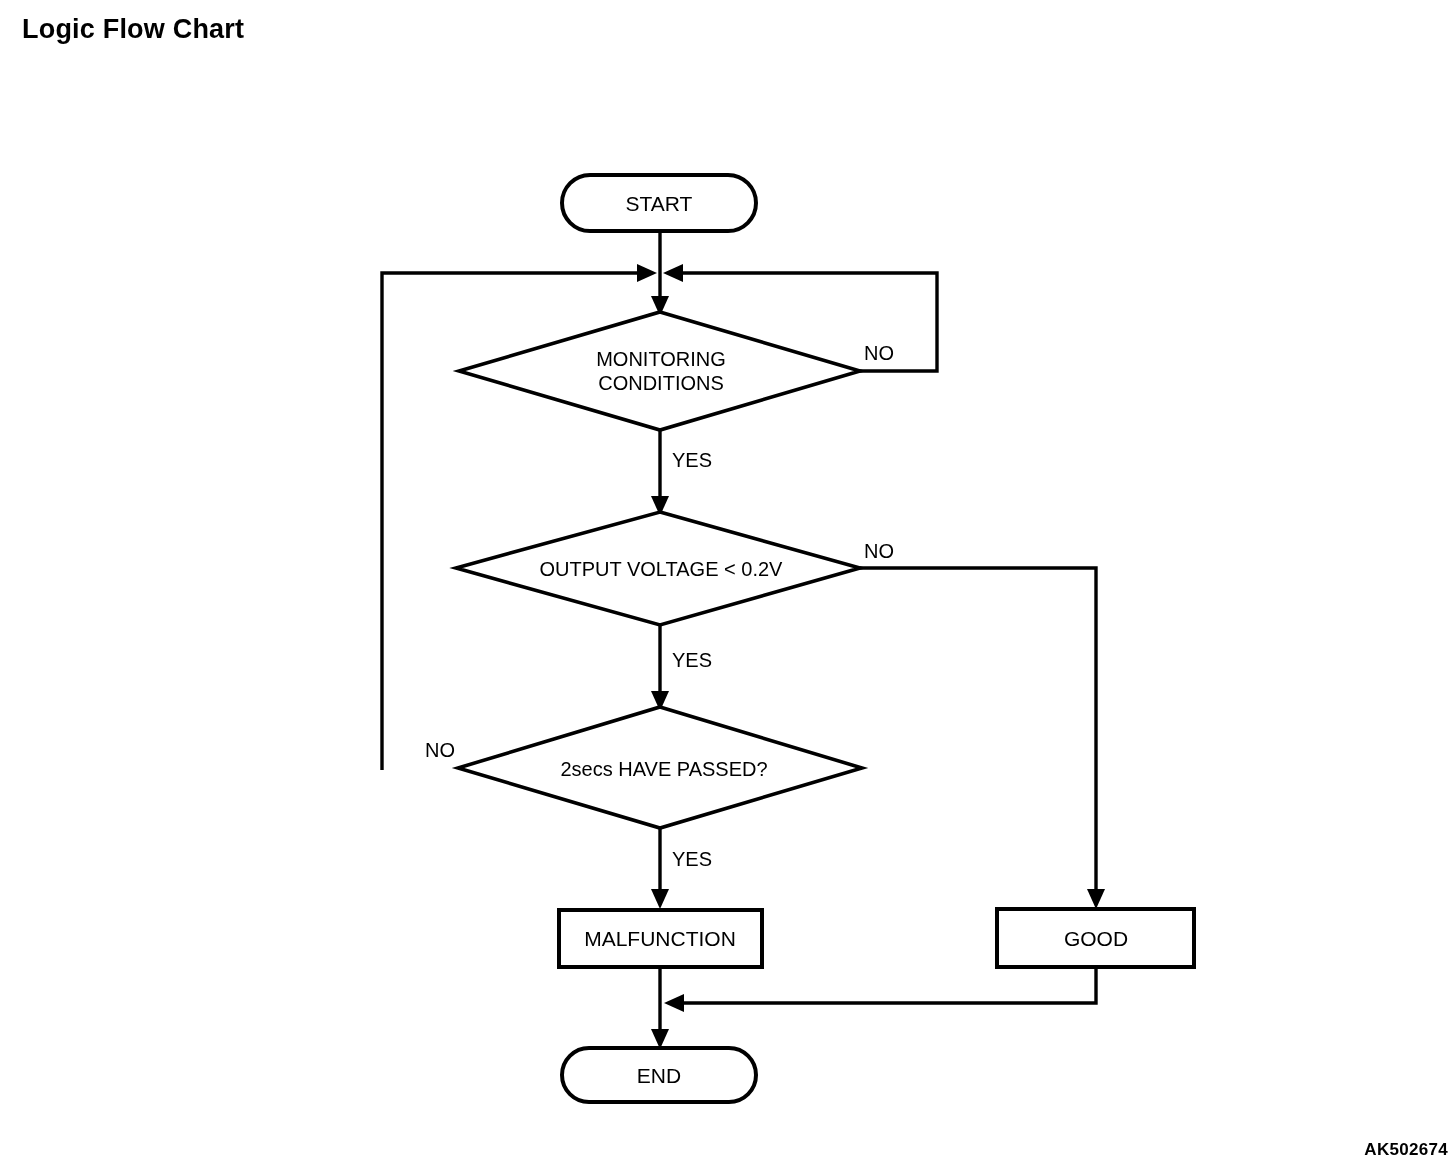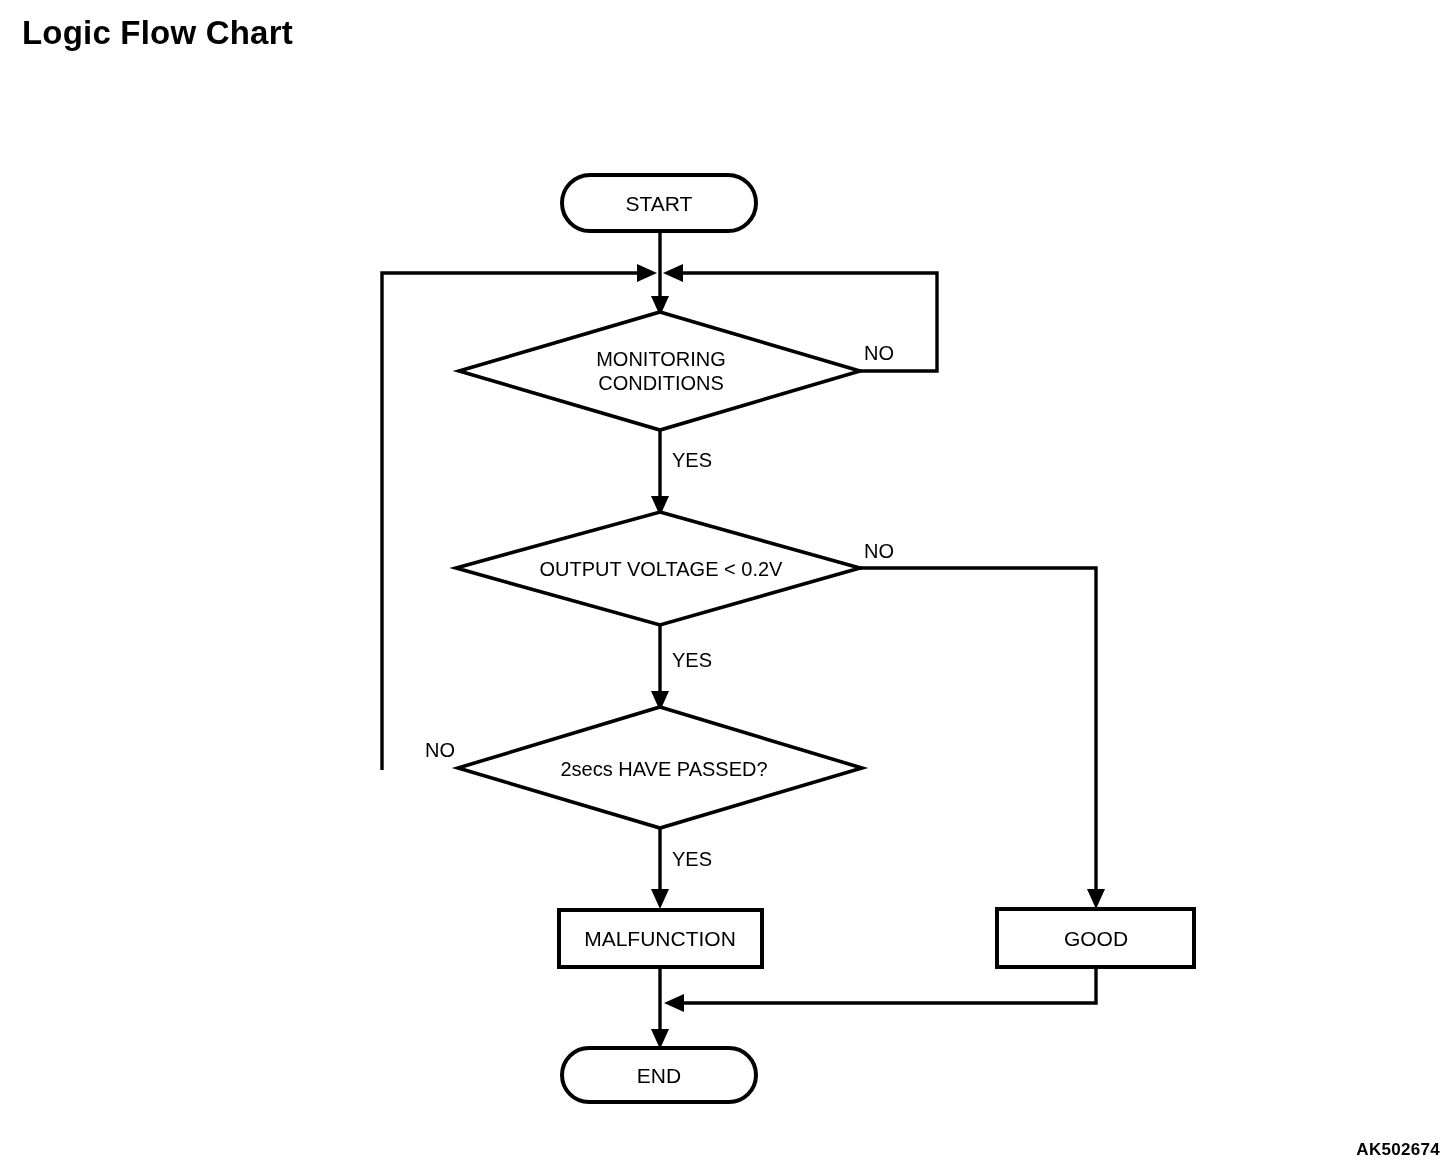--- a/index.html
+++ b/index.html
@@ -12,28 +12,28 @@
     height: 1170px;
     position: relative;
     font-family: "Liberation Sans", sans-serif;
     color: #000000;
     overflow: hidden;
   }
   #page-title {
     position: absolute;
     left: 22px;
     top: 14px;
-    font-size: 33px;
+    font-size: 27px;
     font-weight: bold;
     letter-spacing: 0.2px;
     white-space: nowrap;
   }
   #image-code {
     position: absolute;
-    right: 16px;
+    right: 8px;
     bottom: 10px;
     font-size: 17px;
     font-weight: bold;
     letter-spacing: 0.3px;
     white-space: nowrap;
   }
   #flow-svg {
     position: absolute;
     left: 0;
     top: 0;

